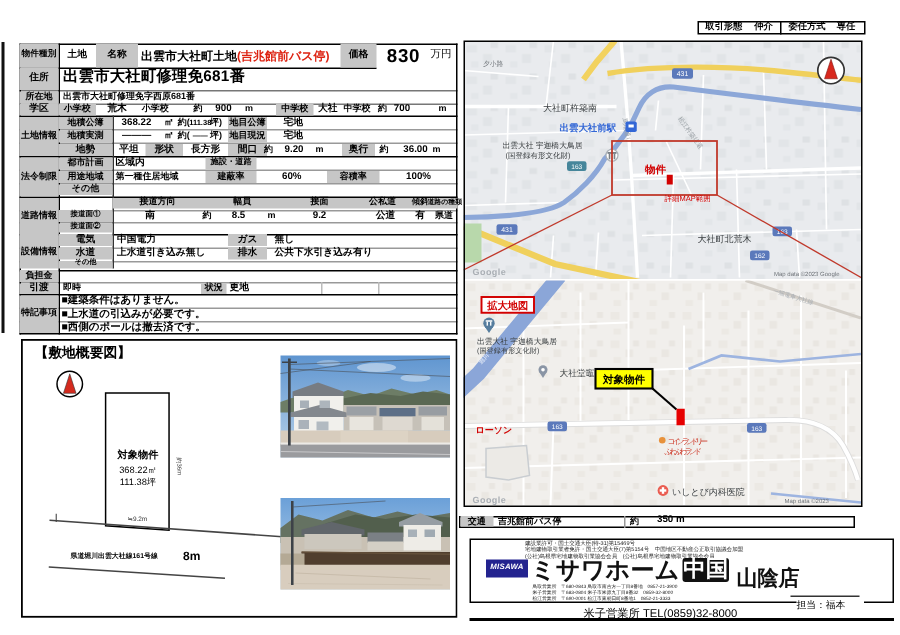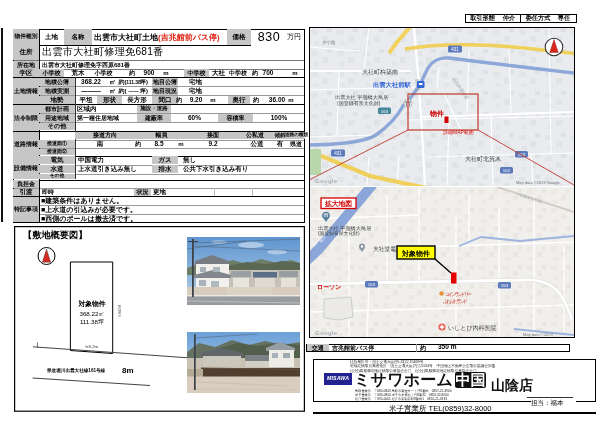--- a/index.html
+++ b/index.html
@@ -58,26 +58,26 @@
 <div class="a c" style="left:13px;top:29px;width:26px;height:15.5px;font-size:5.8px">物件種別</div>
 <div class="a c" style="left:39px;top:29px;width:25px;height:15.5px;font-size:6.5px">土地</div>
 <div class="a" style="left:64px;top:28.5px;width:1px;height:16px;background:#999"></div>
 <div class="a g" style="left:64px;top:29px;width:28px;height:15.5px"></div>
 <div class="a c" style="left:64px;top:29px;width:28px;height:15.5px;font-size:6.5px">名称</div>
 
 <div class="a l" style="left:94px;top:29px;width:140px;height:18px;font-size:8px;font-weight:bold">出雲市大社町土地<span style="color:#d21">(吉兆館前バス停)</span></div>
 
 <div class="a g" style="left:227px;top:29px;width:24px;height:15.5px"></div>
 <div class="a c" style="left:227px;top:29px;width:24px;height:15.5px;font-size:6.5px">価格</div>
-<div class="a c" style="left:251px;top:29px;width:36px;height:15.5px;font-size:12.5px;font-weight:normal;letter-spacing:.5px">830</div>
+<div class="a c" style="left:251px;top:29px;width:36px;height:15.5px;font-size:12.5px;font-weight:bold;letter-spacing:.5px">830</div>
 <div class="a c" style="left:283px;top:29px;width:22px;height:15.5px;font-size:7px;font-weight:normal">万円</div>
 
 <div class="a g" style="left:13px;top:45px;width:26px;height:15px"></div>
 <div class="a c" style="left:13px;top:45px;width:26px;height:15px;font-size:6.5px">住所</div>
-<div class="a l" style="left:42px;top:45px;width:200px;height:15px;font-size:10.2px;font-weight:normal;letter-spacing:.2px">出雲市大社町修理免681番</div>
+<div class="a l" style="left:42px;top:45px;width:200px;height:15px;font-size:10.2px;font-weight:bold;letter-spacing:.2px">出雲市大社町修理免681番</div>
 
 <div class="a g" style="left:13px;top:60.5px;width:26px;height:8.2px"></div>
 <div class="a c" style="left:13px;top:60.5px;width:26px;height:8.2px;font-size:6px">所在地</div>
 <div class="a l" style="left:42px;top:60.5px;width:160px;height:8.2px;font-size:6px">出雲市大社町修理免字西原681番</div>
 
 <div class="a g" style="left:13px;top:69.3px;width:26px;height:8px"></div>
 <div class="a c" style="left:13px;top:69.3px;width:26px;height:8px;font-size:6.5px">学区</div>
 <div class="a g" style="left:39px;top:69.3px;width:25px;height:8px"></div>
 <div class="a c" style="left:39px;top:69.3px;width:25px;height:8px;font-size:6px">小学校</div>
 <div class="a c" style="left:64px;top:69.3px;width:28px;height:8px;font-size:6.5px">荒木</div>

